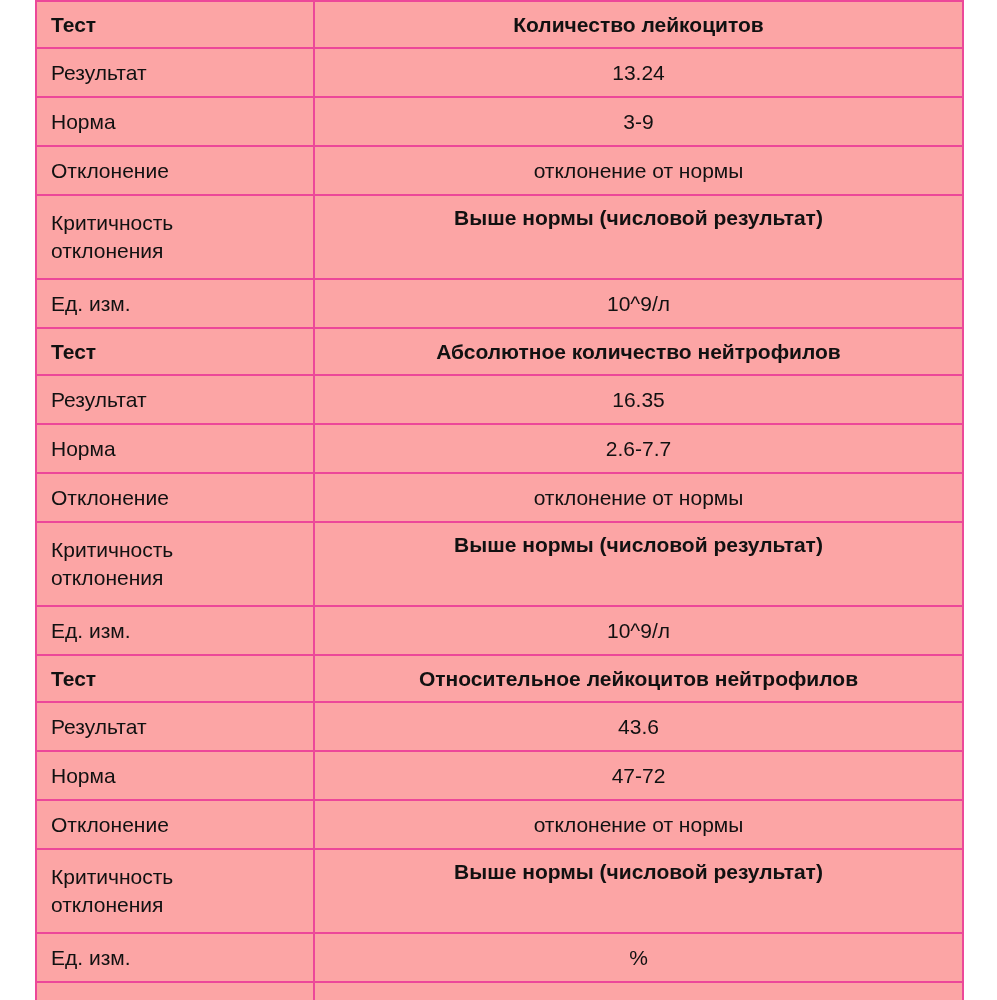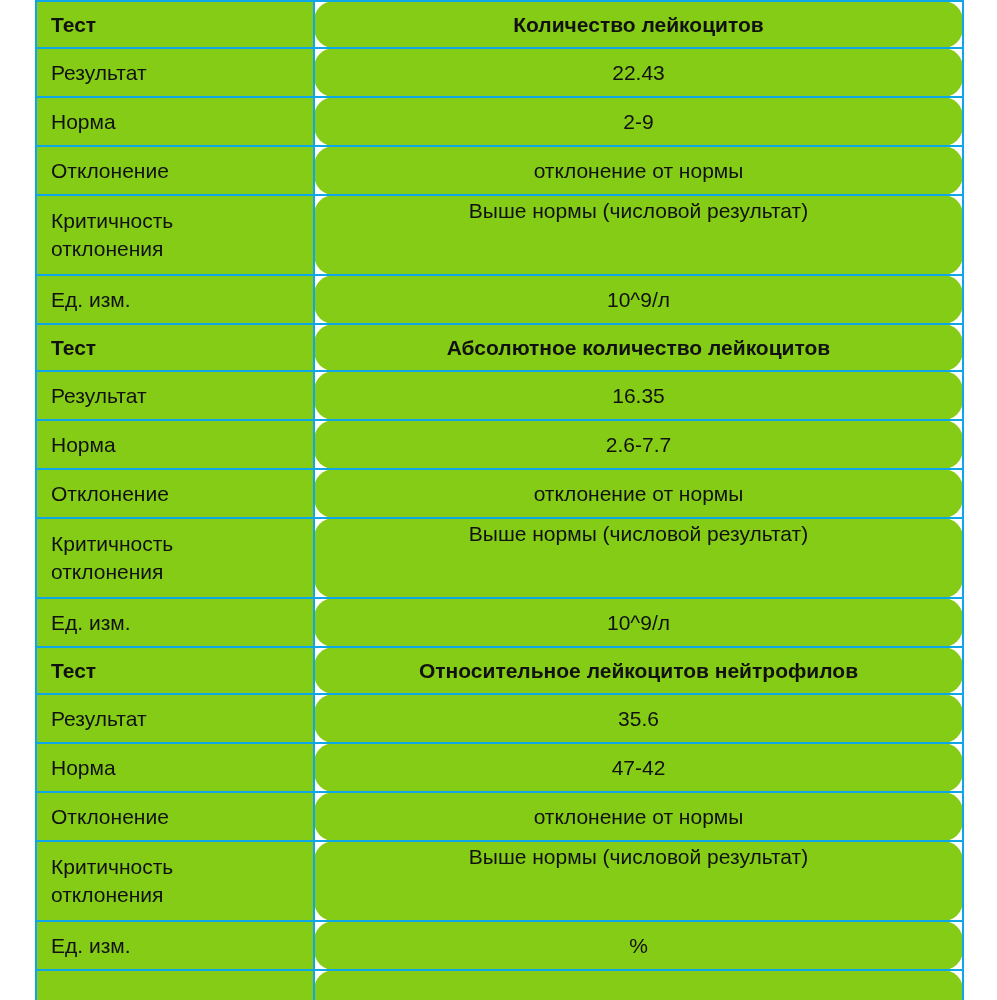--- a/index.html
+++ b/index.html
@@ -31,39 +31,38 @@
     width: 927px;
     border-collapse: collapse;
     table-layout: fixed;
     background: #ffffff;
   }
 
   .results-table col.label-col { width: 278px; }
   .results-table col.value-col { width: 649px; }
 
   .results-table td {
-    border: 2px solid #0ea5e9;
+    border: 2px solid #ec4899;
     padding: 0 14px;
     font-size: 21px;
     line-height: 1.32;
     color: #111111;
-    background: #84cc16;
+    background: #fca5a5;
     vertical-align: middle;
   }
 
   td.cell-label {
     text-align: left;
     font-weight: 400;
     white-space: normal;
   }
 
   td.cell-value {
     text-align: center;
     font-weight: 400;
-    border-radius: 20px;
   }
 
   
   tr.row-test td.cell-label,
   tr.row-test td.cell-value {
     font-weight: 700;
   }
 
   
   tr.row-standard td { height: 47px; }
@@ -73,21 +72,22 @@
 
   
   tr.row-tall td { height: 74px; }
   tr.row-tall td.cell-label {
     vertical-align: middle;
     padding-top: 2px;
     padding-bottom: 2px;
   }
   tr.row-tall td.cell-value {
     vertical-align: top;
-    padding-top: 1px;
+    padding-top: 8px;
+    font-weight: bold;
   }
 
   .label-line { display: block; }
 </style>
 </head>
 <body>
 
 <div class="sheet">
 
   <table class="results-table">
@@ -96,45 +96,45 @@
       <col class="value-col">
     </colgroup>
     <tbody>
 
       <tr class="row-test">
         <td class="cell-label">Тест</td>
         <td class="cell-value">Количество лейкоцитов</td>
       </tr>
       <tr class="row-standard">
         <td class="cell-label">Результат</td>
-        <td class="cell-value">22.43</td>
+        <td class="cell-value">13.24</td>
       </tr>
       <tr class="row-standard">
         <td class="cell-label">Норма</td>
-        <td class="cell-value">2-9</td>
+        <td class="cell-value">3-9</td>
       </tr>
       <tr class="row-standard">
         <td class="cell-label">Отклонение</td>
         <td class="cell-value">отклонение от нормы</td>
       </tr>
       <tr class="row-tall">
         <td class="cell-label">
           <span class="label-line">Критичность</span>
           <span class="label-line">отклонения</span>
         </td>
         <td class="cell-value">Выше нормы (числовой результат)</td>
       </tr>
       <tr class="row-standard">
         <td class="cell-label">Ед. изм.</td>
         <td class="cell-value">10^9/л</td>
       </tr>
 
       <tr class="row-test">
         <td class="cell-label">Тест</td>
-        <td class="cell-value">Абсолютное количество лейкоцитов</td>
+        <td class="cell-value">Абсолютное количество нейтрофилов</td>
       </tr>
       <tr class="row-standard">
         <td class="cell-label">Результат</td>
         <td class="cell-value">16.35</td>
       </tr>
       <tr class="row-standard">
         <td class="cell-label">Норма</td>
         <td class="cell-value">2.6-7.7</td>
       </tr>
       <tr class="row-standard">
@@ -152,25 +152,25 @@
         <td class="cell-label">Ед. изм.</td>
         <td class="cell-value">10^9/л</td>
       </tr>
 
       <tr class="row-test">
         <td class="cell-label">Тест</td>
         <td class="cell-value">Относительное лейкоцитов нейтрофилов</td>
       </tr>
       <tr class="row-standard">
         <td class="cell-label">Результат</td>
-        <td class="cell-value">35.6</td>
+        <td class="cell-value">43.6</td>
       </tr>
       <tr class="row-standard">
         <td class="cell-label">Норма</td>
-        <td class="cell-value">47-42</td>
+        <td class="cell-value">47-72</td>
       </tr>
       <tr class="row-standard">
         <td class="cell-label">Отклонение</td>
         <td class="cell-value">отклонение от нормы</td>
       </tr>
       <tr class="row-tall">
         <td class="cell-label">
           <span class="label-line">Критичность</span>
           <span class="label-line">отклонения</span>
         </td>

